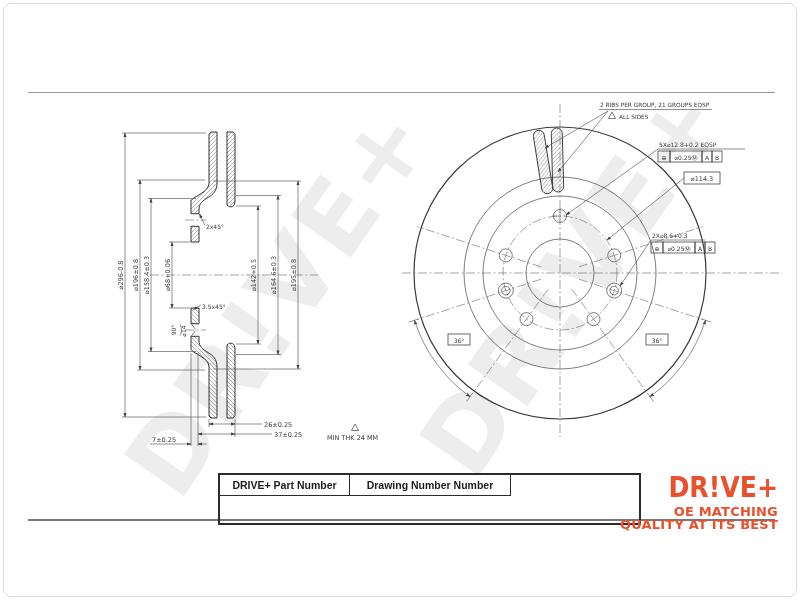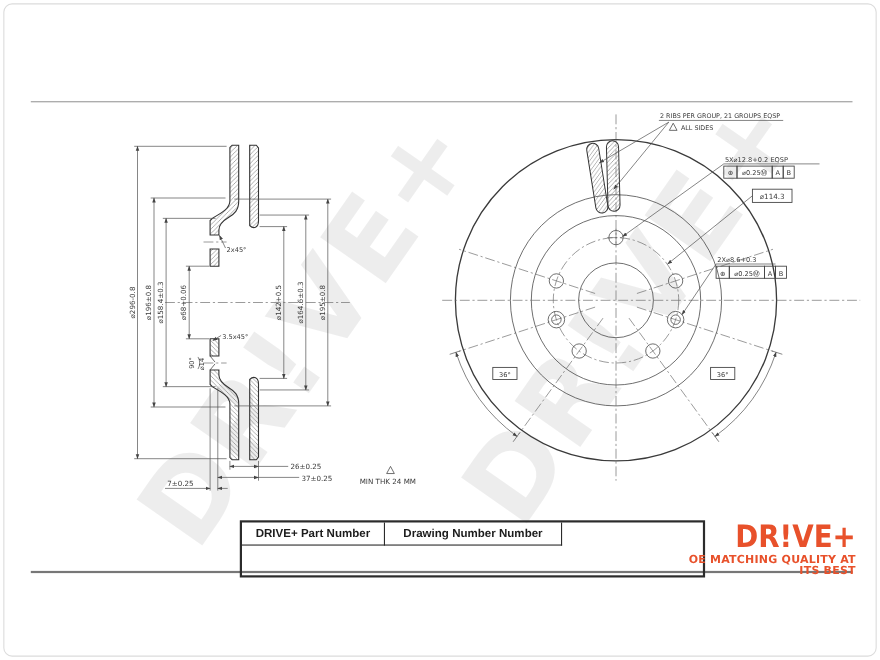--- a/index.html
+++ b/index.html
@@ -27,21 +27,21 @@
           grid-template-columns:130px 161px 1fr;grid-template-rows:21px 1fr;}
   .tblock div{display:flex;align-items:center;justify-content:center;box-sizing:border-box;
           border-right:1.4px solid #2b2b2b;border-bottom:1.4px solid #2b2b2b;}
   .tblock div:nth-child(3n){border-right:none;}
   .tblock div:nth-child(n+4){border-bottom:none;}
   .hdr{font-size:10.5px;font-weight:bold;color:#1c1c1c;}
   .val{font-size:10.5px;color:#8a8a8a;}
   .logo{position:absolute;left:612px;top:474px;width:166px;text-align:right;z-index:3;line-height:1;}
   .logoTxt{font-family:"DejaVu Sans",sans-serif;font-weight:900;font-size:28px;font-stretch:condensed;
            letter-spacing:0px;}
-  .logoTag{font-family:"DejaVu Sans",sans-serif;font-weight:700;font-size:10px;letter-spacing:.2px;margin-top:3px;}
+  .logoTag{font-family:"DejaVu Sans",sans-serif;font-weight:700;font-size:13px;letter-spacing:.2px;margin-top:3px;}
 </style>
 </head>
 <body>
 
 <div id="canvas">
   <div id="frame"></div>
 
   <div class="wm" style="left:55px;top:242px;">DR!VE+</div>
   <div class="wm" style="left:350px;top:222px;">DR!VE+</div>
 

